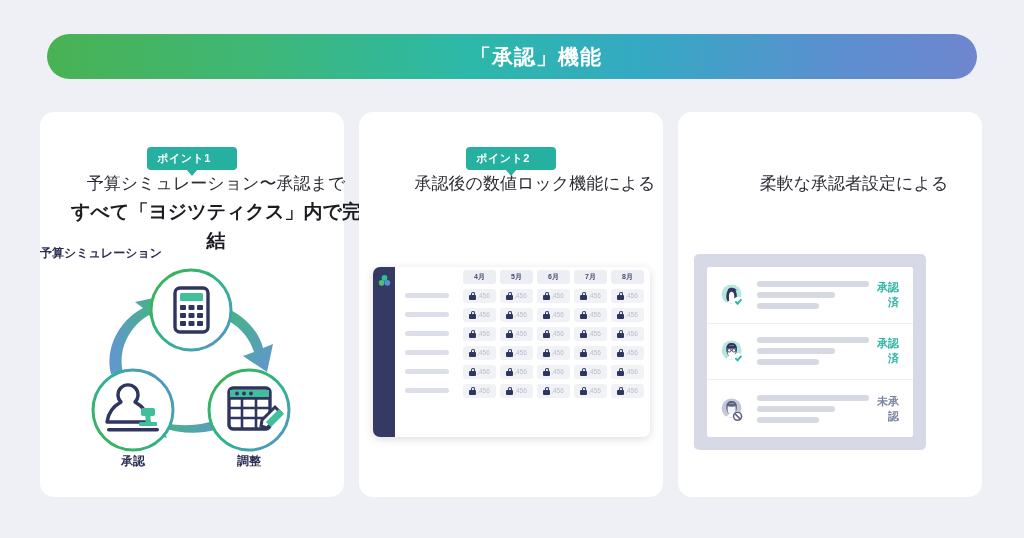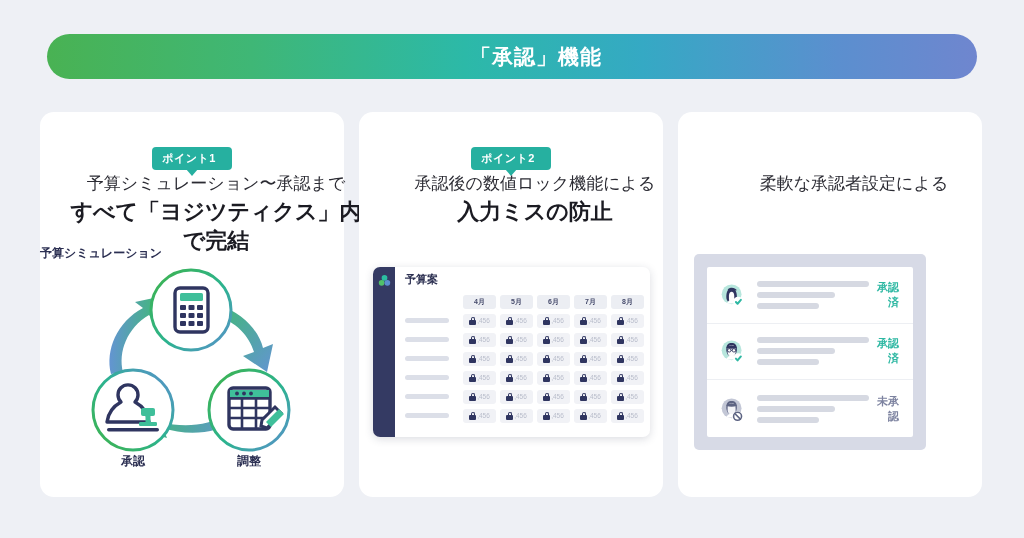--- a/index.html
+++ b/index.html
@@ -30,33 +30,33 @@
     width: 304px; height: 385px;
     background: #ffffff; border-radius: 14px;
     position: relative;
   }
 
   .badge-wrap { position: absolute; top: 35px; left: 0; width: 100%; display: flex; justify-content: center; }
   .badge {
     position: relative;
     background: #26b0a0; color: #fff;
     font-size: 11px; font-weight: bold;
-    padding: 4px 16px 4px 10px; border-radius: 4px;
+    padding: 4px 26px 4px 10px; border-radius: 4px;
     letter-spacing: .5px;
   }
   .badge::after {
     content: ""; position: absolute; left: 50%; bottom: -6px;
     transform: translateX(-50%);
     border-left: 6px solid transparent; border-right: 6px solid transparent;
     border-top: 7px solid #26b0a0;
   }
 
   .card-title { position: absolute; top: 58px; left: 0; width: 100%; text-align: center; margin-left: 24px; }
   .title-line1 { font-size: 17px; color: #2b2b33; line-height: 27px; }
-  .title-line2 { font-size: 22px; color: #1b1b22; font-weight: bold; line-height: 29px; }
+  .title-line2 { font-size: 19px; color: #1b1b22; font-weight: bold; line-height: 29px; }
 
   
   .cycle-label {
     position: absolute; top: 133px; left: 0; width: 100%; 
     font-size: 12px; font-weight: bold; color: #2b2f52;
   }
   .cycle-svg { position: absolute; left: 50%; transform: translateX(-50%); top: 150px; }
 
   
   .table-mock {
@@ -213,35 +213,31 @@
         <text x="172" y="203" text-anchor="middle" font-size="12" font-weight="bold" fill="#2b2f52" font-family="'Liberation Sans', sans-serif">調整</text>
       </svg>
     </div>
 
     <div class="card">
       <div class="badge-wrap">
         <span class="badge">ポイント2</span>
       </div>
       <div class="card-title">
         <div class="title-line1">承認後の数値ロック機能による</div>
-        <div class="title-line2">入力ミスの防止</div>
       </div>
 
       <div class="table-mock">
         <div class="tm-side">
           <svg width="13" height="13" viewBox="0 0 20 20">
             <circle cx="10" cy="6" r="4.4" fill="#2bbda0"></circle>
             <circle cx="5.6" cy="13.5" r="4.4" fill="#51c06a"></circle>
             <circle cx="14.4" cy="13.5" r="4.4" fill="#5b8fcf"></circle>
           </svg>
         </div>
         <div class="tm-body">
-          <div class="tm-head">
-            <span class="tm-head-title">予算案</span>
-          </div>
           <div class="tm-grid">
             <div class="tm-row">
               <div class="tm-rowlabel"></div>
               <div class="tm-cell hdr">
                   <span class="mon">4月</span>
                 </div>
               <div class="tm-cell hdr">
                   <span class="mon">5月</span>
                 </div>
               <div class="tm-cell hdr">

